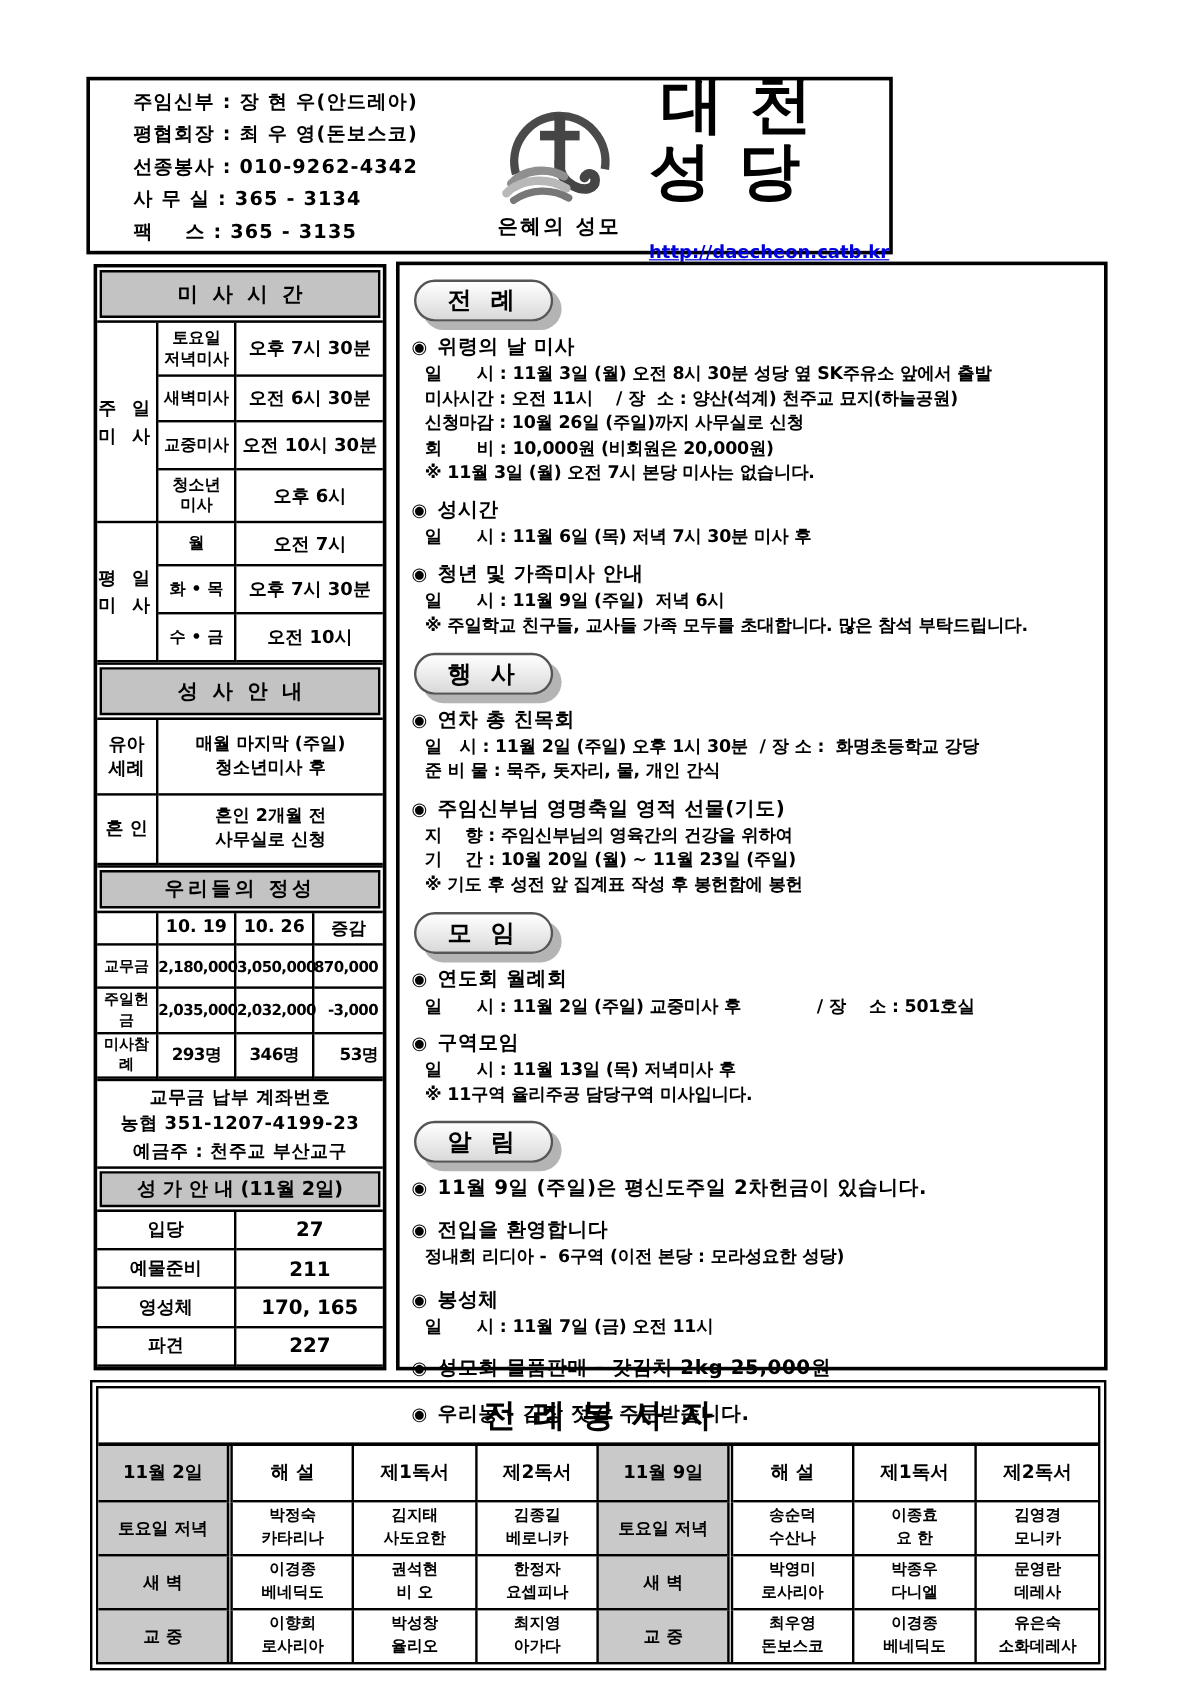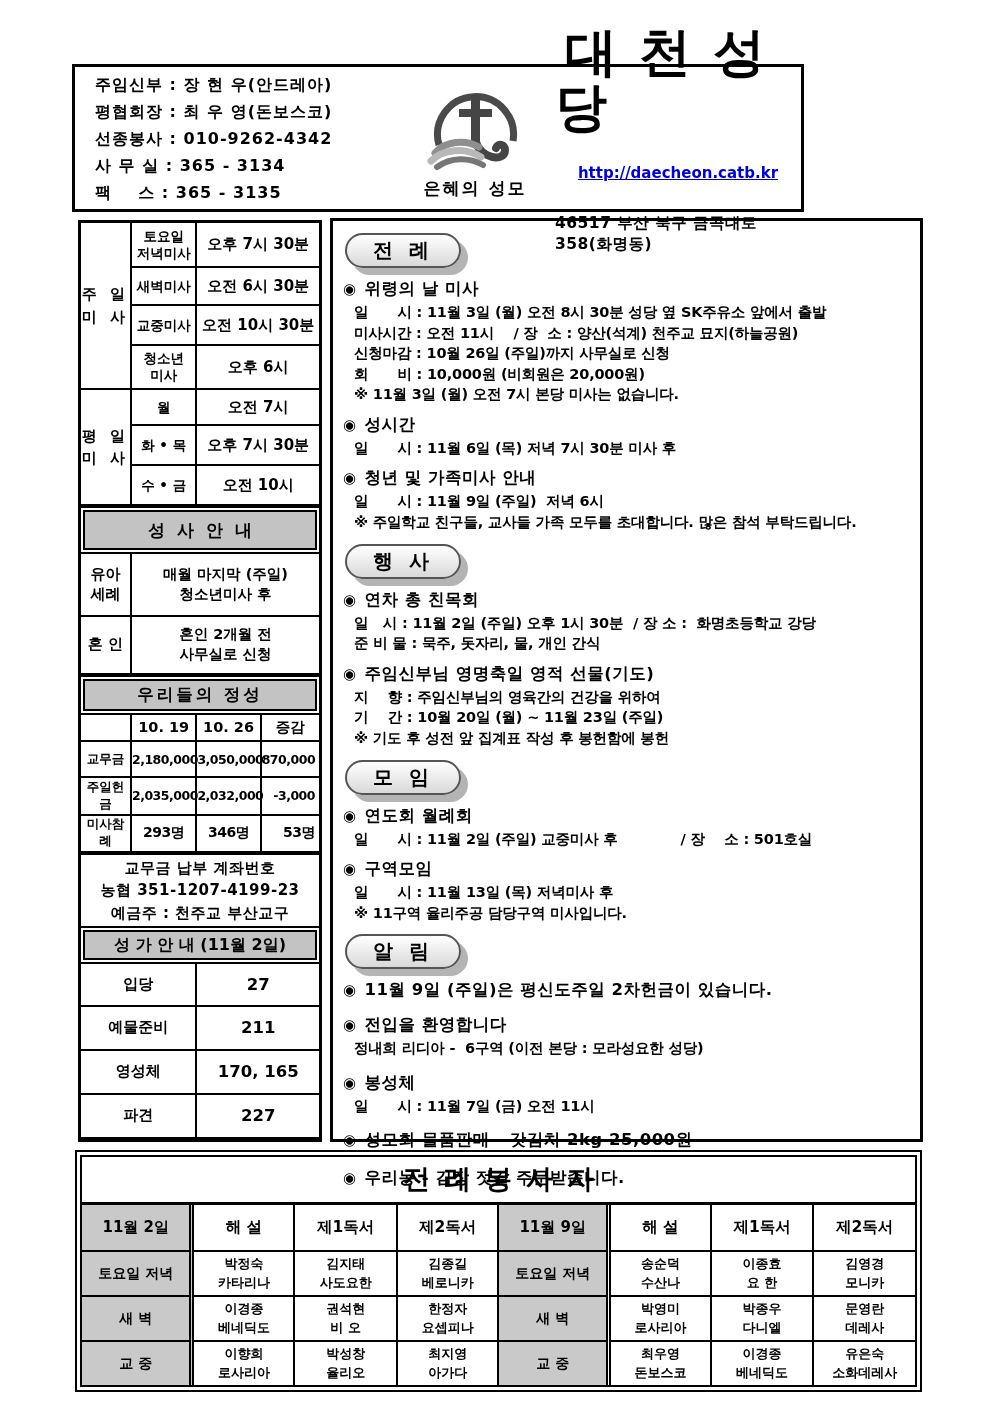--- a/index.html
+++ b/index.html
@@ -8,22 +8,22 @@
     font-family:"DejaVu Sans", sans-serif;
     font-weight:bold;
     color:#000;
     width:992px; height:1403px;
     position:relative;
   }
   .page { position:absolute; left:0; top:0; width:992px; height:1403px; background:#fff; }
 
   
   .header-box {
-    position:absolute; left:72px; top:64px; width:732px; height:148px;
-    border:3px solid #000; display:flex; align-items:stretch;
+    position:absolute; left:72px; top:64px; width:672px; height:148px;
+    border:3px solid #000; display:flex; align-items:stretch;padding-left:16px;
   }
   .header-info { width:320px; padding:8px 0 6px 20px; display:flex; flex-direction:column; justify-content:space-between; }
   .header-info .info-line { font-size:16px; letter-spacing:1px; white-space:pre; line-height:1.25; }
   .logo-wrap { width:160px; display:flex; flex-direction:column; align-items:center; justify-content:flex-start; padding-top:16px; }
   .logo-caption { font-size:17px; letter-spacing:2px; margin-top:2px; }
   .header-right { flex:1; display:flex; flex-direction:column; align-items:center; justify-content:center; padding-top:4px;gap:28px; }
   .church-name { font-size:52px; letter-spacing:22px; line-height:1.05; text-indent:10px; }
   .website { font-size:15px; color:#0000dd; text-decoration:underline; margin-top:2px; }
   .address { font-size:15.5px; margin-top:3px; letter-spacing:0.5px; }
 
@@ -120,26 +120,26 @@
         <path d="M 54 52 C 54 62 58 68 66 72 C 76 77 84 74 84 67 C 84 61 77 60 75 65" fill="none" stroke="#454545" stroke-width="8" stroke-linecap="round"></path>
         <path d="M 14 70 C 24 58 44 56 58 64" fill="none" stroke="#8f8f8f" stroke-width="7" stroke-linecap="round"></path>
         <path d="M 10 78 C 22 66 44 64 60 74" fill="none" stroke="#b8b8b8" stroke-width="7" stroke-linecap="round"></path>
         <path d="M 16 84 C 30 74 48 74 62 82" fill="none" stroke="#777" stroke-width="6" stroke-linecap="round"></path>
       </svg>
       <div class="logo-caption">은혜의 성모</div>
     </div>
     <div class="header-right">
       <div class="church-name">대천성당</div>
       <a class="website" href="#">http://daecheon.catb.kr</a>
-      <div class="address">46517 부산 북구 금곡대로 358(화명동)</div>
     </div>
   </div>
 
   <div class="left-col">
 
+    <div class="gray-head lh" style="height:46px;">미사시간</div>
 
     <table class="lt" style="height:282px;">
       <colgroup>
           <col style="width:21%">
           <col style="width:27.5%">
           <col style="width:51.5%">
         </colgroup>
       <tbody>
           <tr style="height:44px;">
         <td class="mass-group" rowspan="4">주 일

